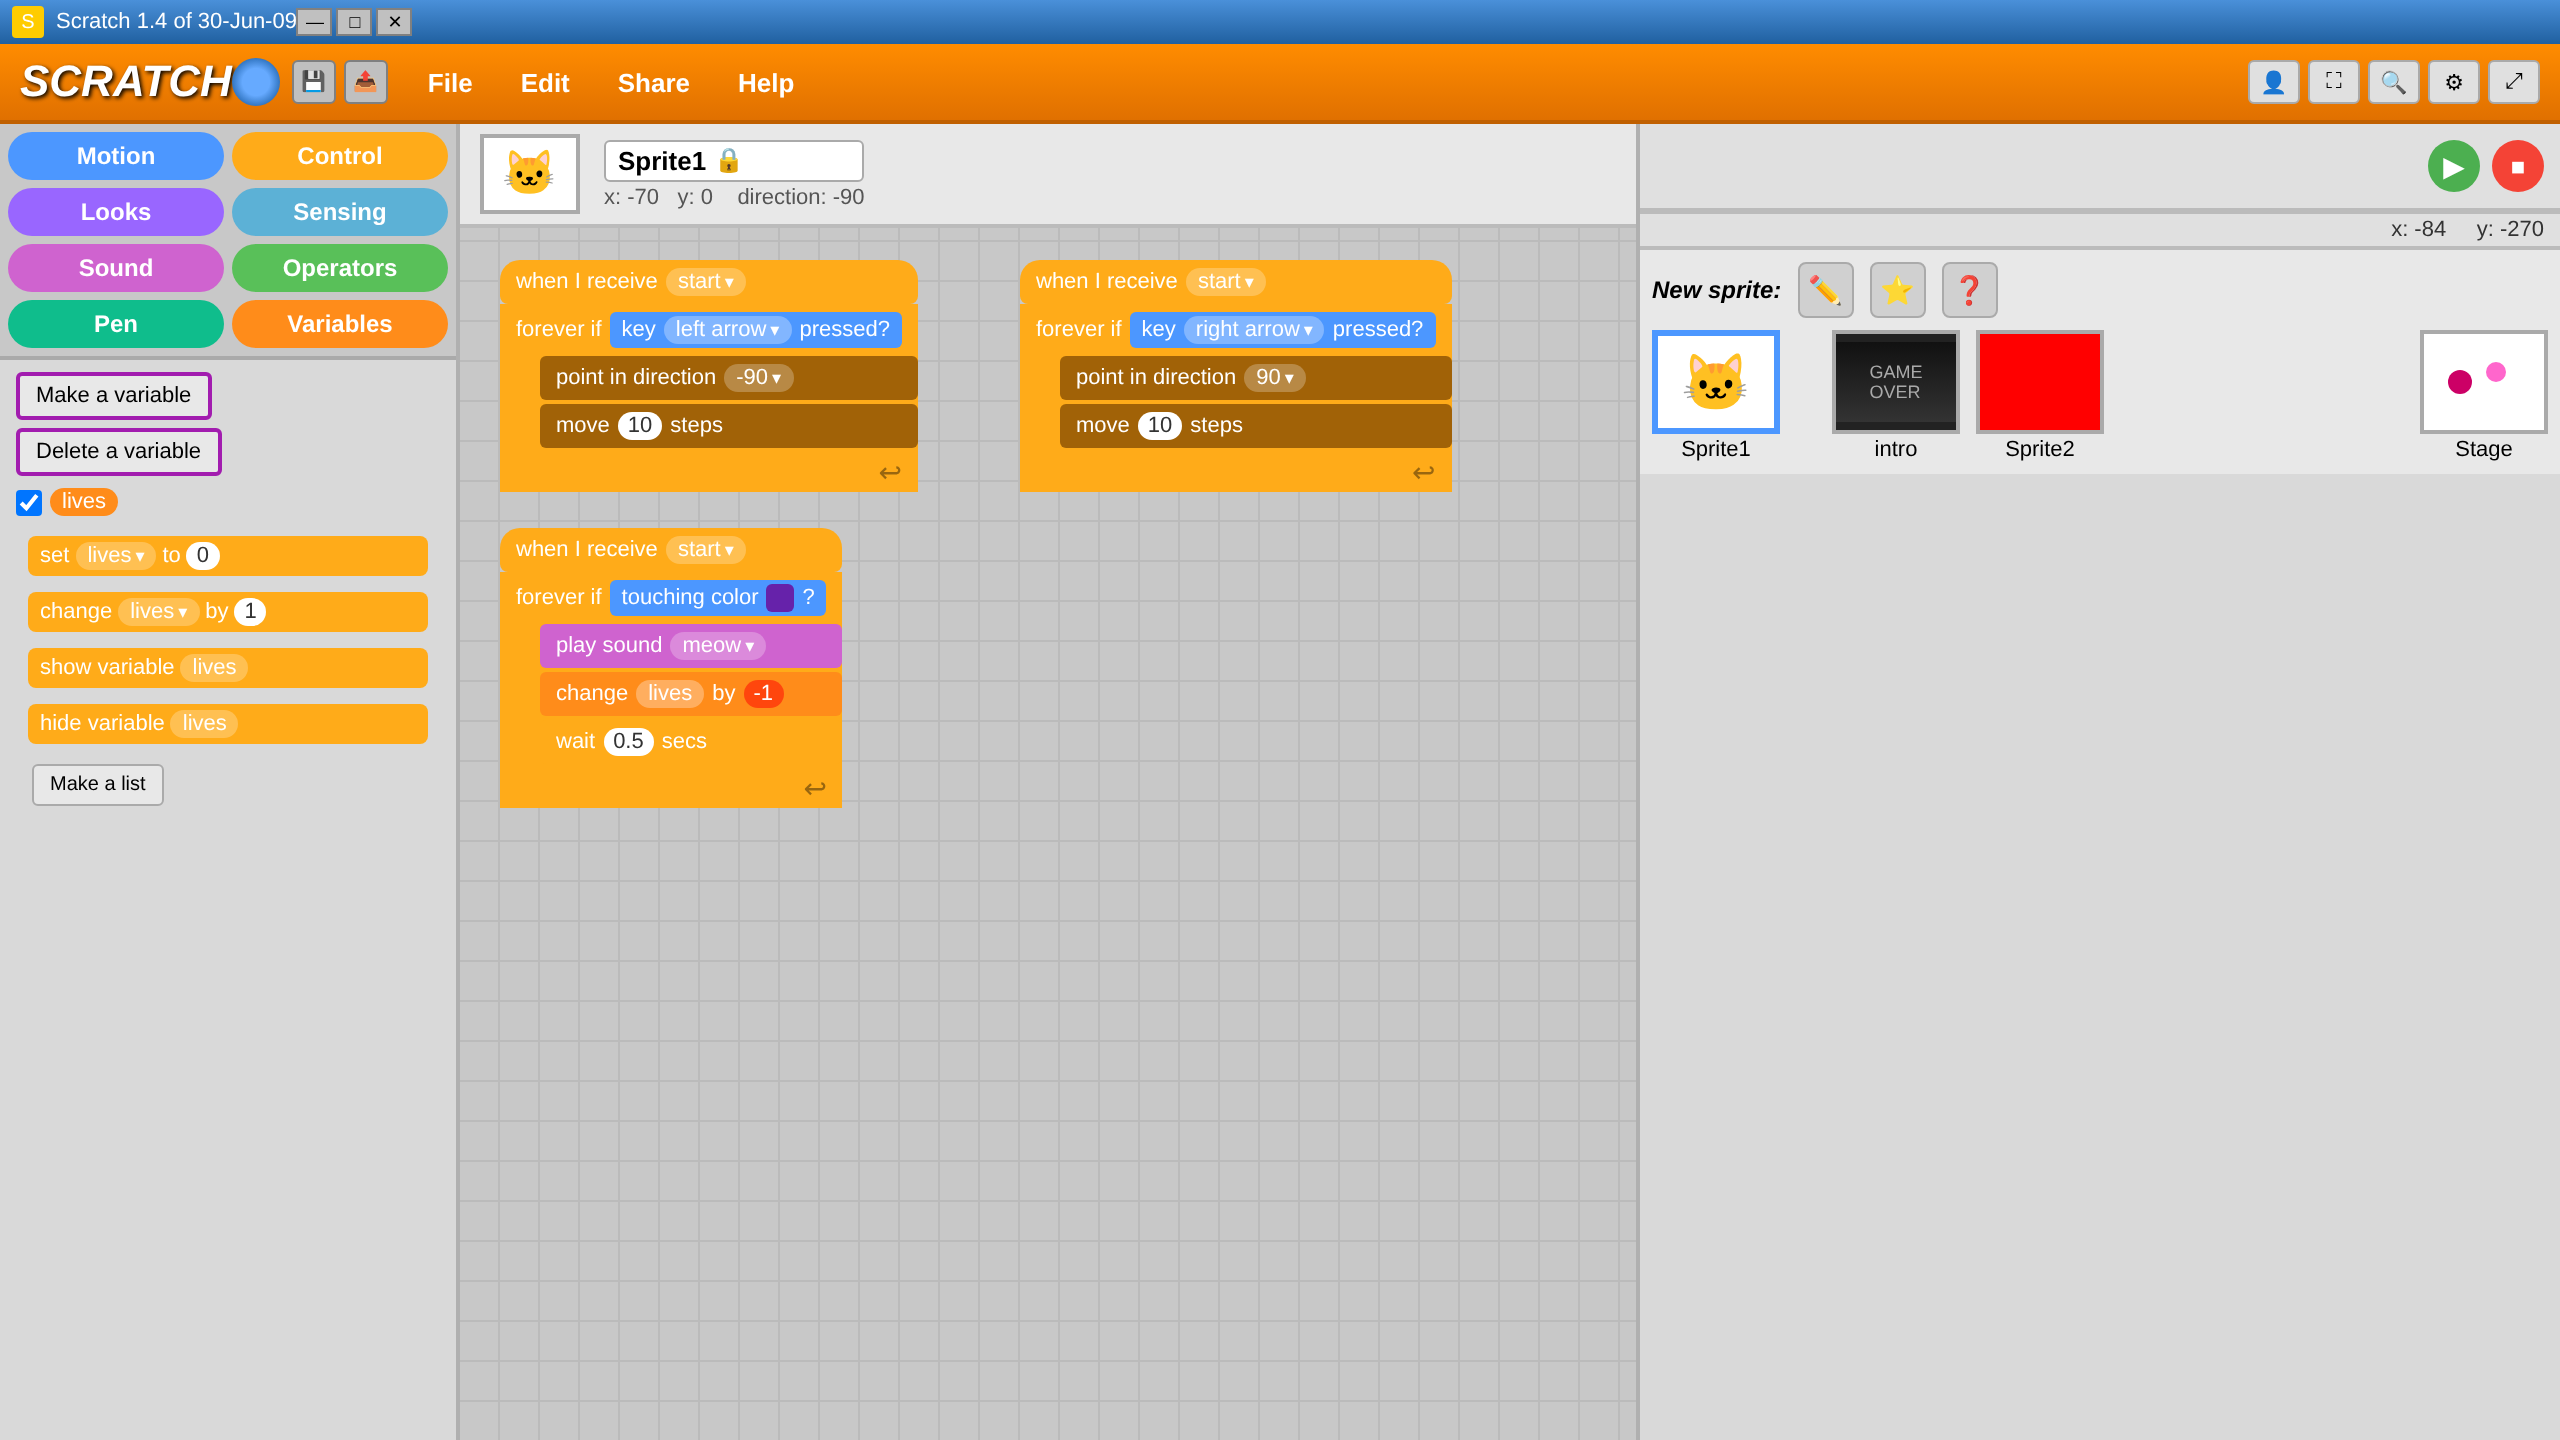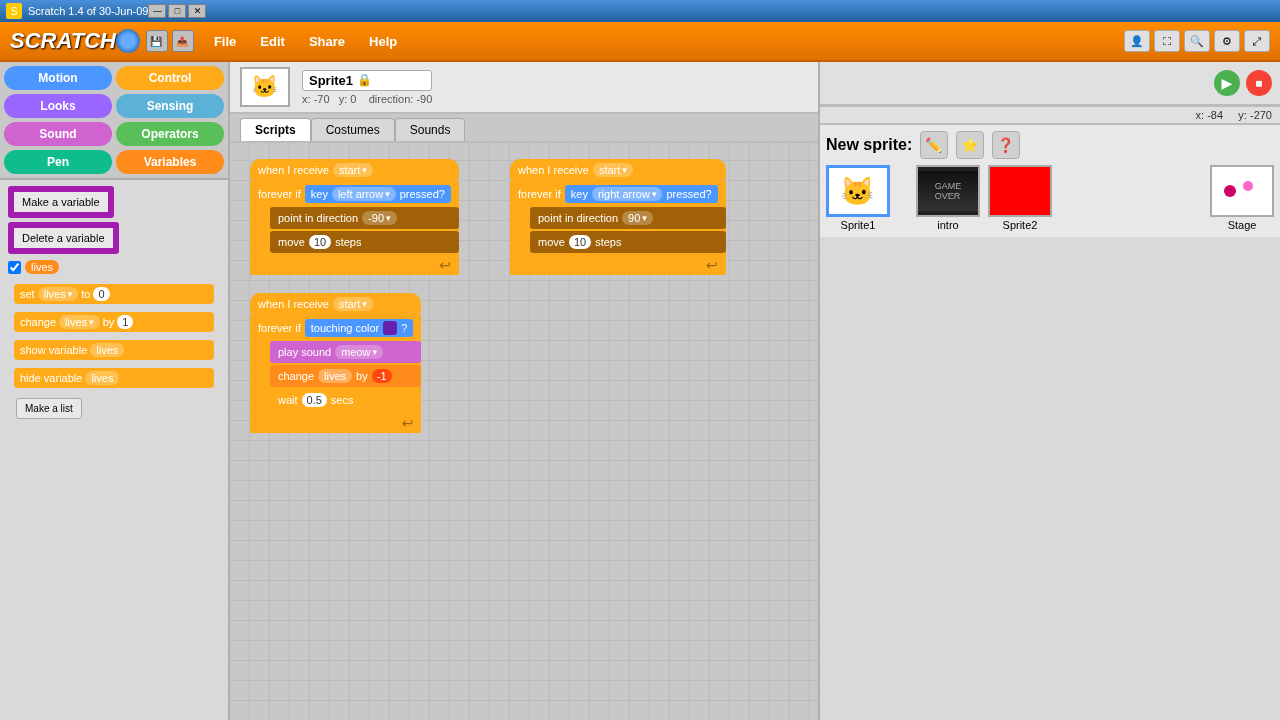--- a/index.html
+++ b/index.html
@@ -76,21 +76,21 @@
     .cat-variables { background: #ff8c1a; }
 
     #variable-buttons {
       padding: 6px 8px;
       display: flex;
       flex-direction: column;
       gap: 4px;
     }
     .var-btn {
       background: #e8e8e8;
-      border: 6px solid #a21caf;
+      border: 2px solid #a21caf;
       border-radius: 3px;
       padding: 4px 8px;
       font-size: 11px;
       cursor: pointer;
       text-align: left;
       width: fit-content;
     }
     .var-checkbox-row {
       display: flex;
       align-items: center;
@@ -311,21 +311,21 @@
       background: #e8e8e8;
       border-top: 2px solid #bbb;
       padding: 6px;
     }
     #new-sprite-bar {
       display: flex;
       align-items: center;
       gap: 8px;
       margin-bottom: 6px;
     }
-    #new-sprite-label { font-size: 16px; font-weight: bold; }
+    #new-sprite-label { font-size: 12px; font-weight: bold; font-style: italic; }
     .sprite-add-btn {
       width: 28px;
       height: 28px;
       border: 1px solid #aaa;
       background: #d0d0d0;
       border-radius: 4px;
       display: flex;
       align-items: center;
       justify-content: center;
       font-size: 14px;
@@ -498,25 +498,20 @@
           &nbsp;
           <span>y:</span>
           <span>0</span>
           &nbsp;&nbsp;
           <span>direction:</span>
           <span>-90</span>
         </div>
       </div>
     </div>
 
-    <div id="script-tabs">
-      <div class="script-tab active">Scripts</div>
-      <div class="script-tab">Costumes</div>
-      <div class="script-tab">Sounds</div>
-    </div>
 
     <div id="scripts-canvas">
 
       <div class="script-group" style="left: 20px; top: 16px;">
 
         <div class="s-block s-block-yellow hat-block">
           <span>when I receive</span>
           <span class="s-dropdown" style="background:rgba(255,255,255,0.25);padding:1px 6px;border-radius:10px;">start</span>
         </div>
 

